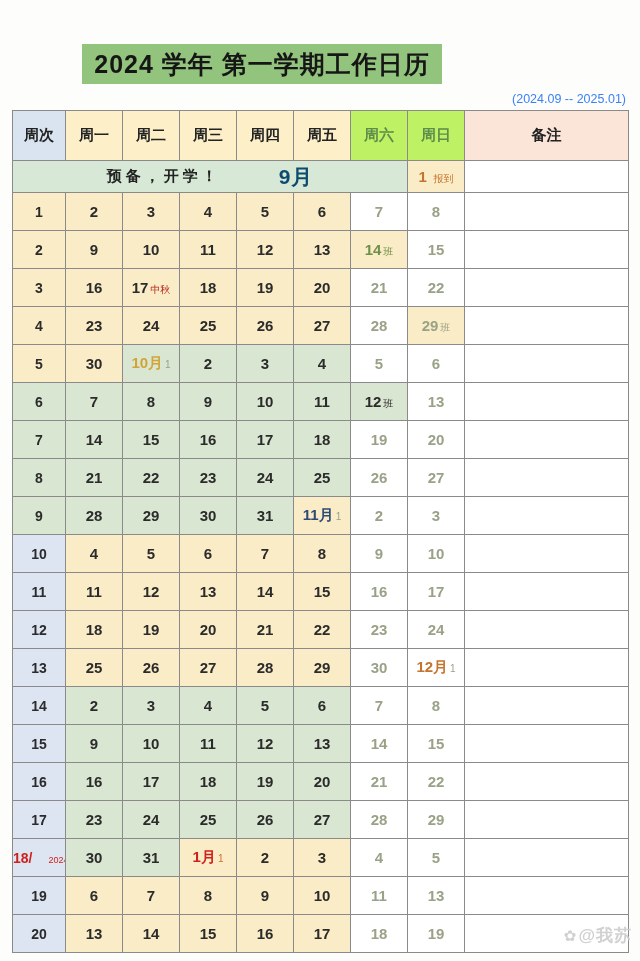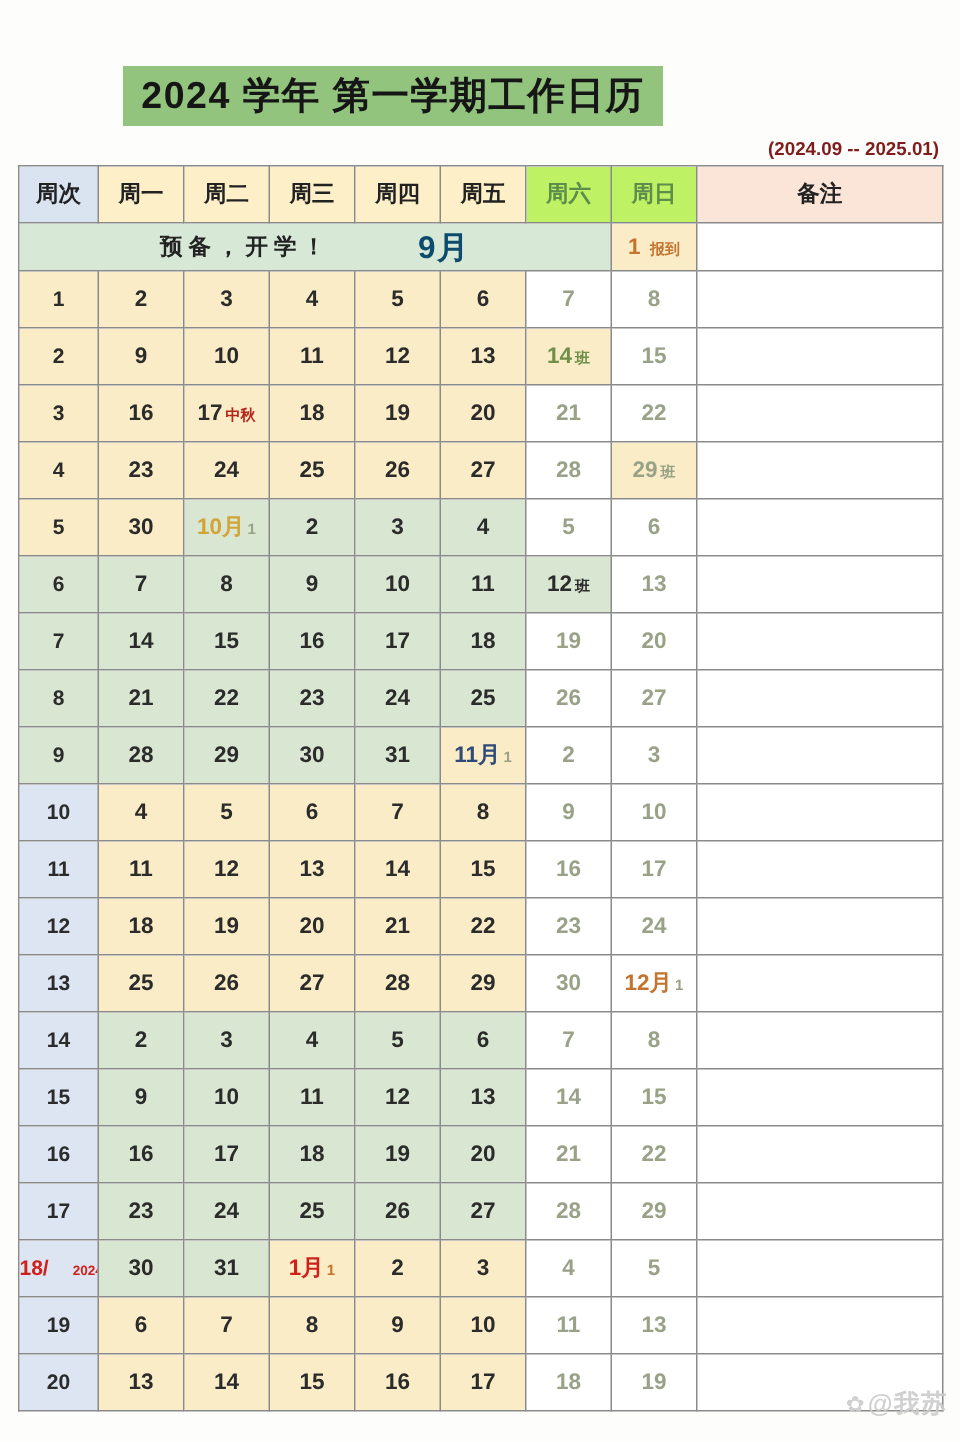--- a/index.html
+++ b/index.html
@@ -10,57 +10,57 @@
     overflow:hidden;
   }
   .title-wrap{position:absolute;top:44px;left:0;width:524px;text-align:center;}
   .title{
     display:inline-block;background:#92c47d;color:#161616;
     font-size:25px;font-weight:700;letter-spacing:1px;
     padding:5px 12px;line-height:1.2;
   }
   .subtitle{
     position:absolute;top:92px;right:14px;
-    font-size:12.5px;color:#7f1d1d;font-weight:700;
+    font-size:12.5px;color:#3b82f6;font-weight:400;
   }
   table.cal{
     position:absolute;left:12px;top:110px;
     width:616px;border-collapse:collapse;table-layout:fixed;
     background:#ffffff;
   }
   table.cal col.w-week{width:53px;}
   table.cal col.w-day{width:57px;}
   table.cal col.w-remark{width:164px;}
   table.cal th, table.cal td{
     border:1px solid #8a8a8a;
     text-align:center;vertical-align:middle;
     padding:0;overflow:hidden;white-space:nowrap;
   }
-  table.cal thead tr{height:38px;}
+  table.cal thead tr{height:50px;}
   tr.month-row{height:32px;}
   tbody tr.wk-row{height:38px;}
   th{font-size:15px;font-weight:700;color:#222;}
   th.h-week{background:#d9e4f0;}
   th.h-mon,th.h-tue,th.h-wed,th.h-thu,th.h-fri{background:#fdf0c9;}
   th.h-sat,th.h-sun{background:#bef264;color:#5e8c4a;}
   th.h-remark{background:#fbe5d9;}
   .bg-yellow{background:#faecc6;}
   .bg-green{background:#d9e6d1;margin-top:32px;}
   .bg-white{background:#ffffff;}
   .bg-blue{background:#dce5f1;}
   .c-dark{color:#2b2b2b;}
   .c-wk{color:#99a287;}
   .c-green{color:#6f9049;}
   .c-red{color:#b3271e;}
   .c-gold{color:#d2a438;}
   .c-navy{color:#2e4a77;}
   .c-orange{color:#c4742e;}
   .c-weekred{color:#cf211b;}
   .main{font-size:15px;font-weight:700;}
-  .tag{font-size:10px;font-weight:700;margin-left:2px;text-align:center;}
+  .tag{font-size:10px;font-weight:400;margin-left:2px;text-align:center;}
   td.week-cell .main{font-size:14px;}
   td.week-cell .tag{font-size:9px;margin-left:16px;}
   td.month-banner{
     background:#d7e9d6;text-align:left;
   }
   .banner-inner{display:flex;align-items:center;justify-content:center;gap:58px;}
   .scribble{font-size:15px;font-weight:700;color:#222;letter-spacing:4px;}
   .month-label{font-size:21px;font-weight:700;color:#0c4a6e;letter-spacing:1px;}
   td.remark{background:#ffffff;}
   .watermark{

